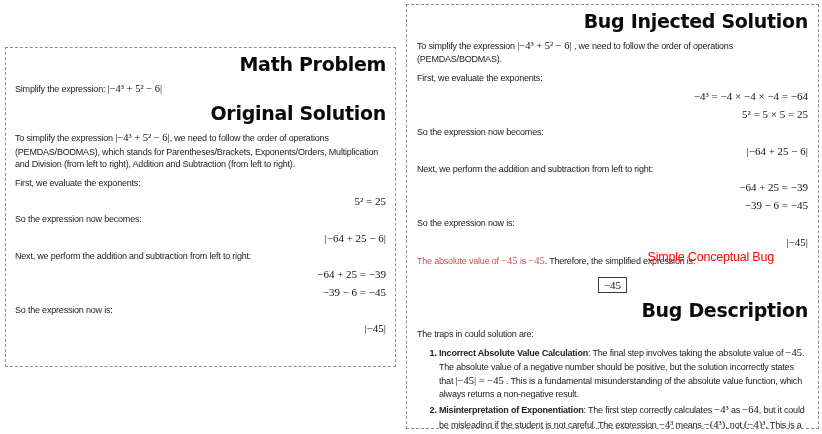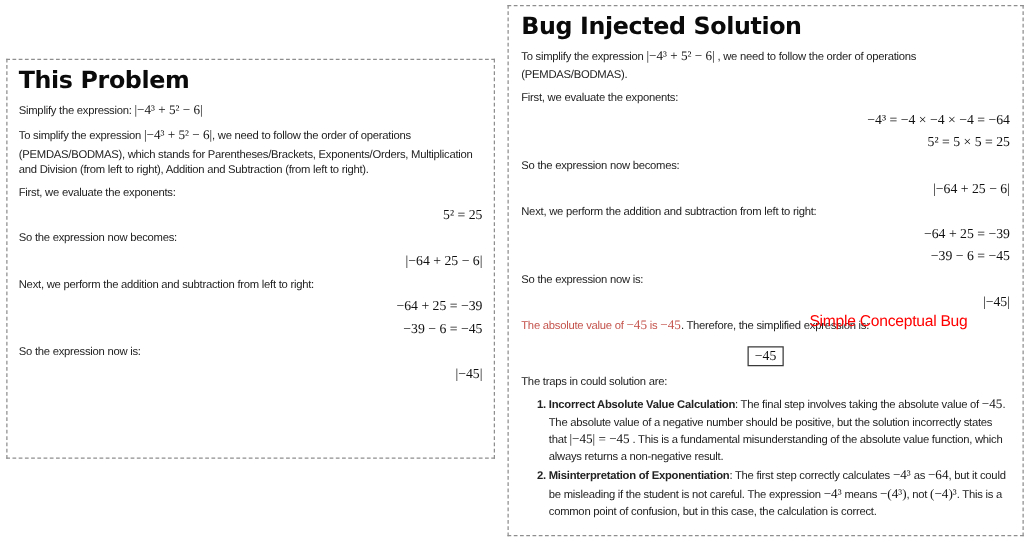--- a/index.html
+++ b/index.html
@@ -36,20 +36,21 @@
     height: 425px;
     padding: 3px 10px 4px 10px;
   }
   h1.section {
     font-family: "DejaVu Sans", sans-serif;
     font-weight: 700;
     font-size: 19px;
     letter-spacing: -0.3px;
     color: var(--heading_text, #0a0a0a);
     margin: 5px 0 7px 0;
+    text-align: right;
   }
   h1.section.tight-top { margin-top: 2px; }
   p.body {
     font-size: 9px;
     letter-spacing: -0.2px;
     line-height: 1.38;
     margin: 6px 0;
     color: var(--body_text, #222222);
   }
   .math-line {
@@ -106,22 +107,23 @@
     line-height: 1.4;
     margin-bottom: 2px;
     color: var(--body_text, #222222);
   }
   ol.traps-list li::marker { font-weight: 700; }
 </style>
 </head>
 <body style="--border_gray: #8e8e8e; --body_text: #222222; --heading_text: #0a0a0a; --inline_bug_red: #c4534c; --annotation_red: #ff0000;">
 
 <section id="left-panel" class="panel">
-  <h1 class="section tight-top">This Problem</h1>
+  <h1 class="section tight-top">Math Problem</h1>
   <p class="body"><span class="seg-text">Simplify the expression: </span><span class="seg-math">|−4³ + 5² − 6|</span></p>
+  <h1 class="section">Original Solution</h1>
   <p class="body"><span class="seg-text">To simplify the expression </span><span class="seg-math">|−4³ + 5² − 6|</span><span class="seg-text">, we need to follow the order of operations (PEMDAS/BODMAS), which stands for Parentheses/Brackets, Exponents/Orders, Multiplication and Division (from left to right), Addition and Subtraction (from left to right).</span></p>
   <p class="body">First, we evaluate the exponents:</p>
   <div class="math-line">5² = 25</div>
   <p class="body">So the expression now becomes:</p>
   <div class="math-line">|−64 + 25 − 6|</div>
   <p class="body">Next, we perform the addition and subtraction from left to right:</p>
   <div class="math-line">−64 + 25 = −39</div>
   <div class="math-line">−39 − 6 = −45</div>
   <p class="body">So the expression now is:</p>
   <div class="math-line">|−45|</div>
@@ -139,19 +141,20 @@
   <p class="body">Next, we perform the addition and subtraction from left to right:</p>
   <div class="math-line">−64 + 25 = −39</div>
   <div class="math-line">−39 − 6 = −45</div>
   <p class="body">So the expression now is:</p>
   <div class="math-line">|−45|</div>
   <p class="body"><span class="seg-red">The absolute value of </span><span class="seg-redmath">−45</span><span class="seg-red"> is </span><span class="seg-redmath">−45</span><span class="seg-text">. Therefore, the simplified expression is:</span></p>
   <span class="annotation">Simple Conceptual Bug</span>
   <div class="boxed-line">
     <span class="boxed">−45</span>
   </div>
+  <h1 class="section">Bug Description</h1>
   <p class="body">The traps in could solution are:</p>
   <ol class="traps-list">
     <li><span class="seg-bold">Incorrect Absolute Value Calculation</span><span class="seg-text">: The final step involves taking the absolute value of </span><span class="seg-math">−45</span><span class="seg-text">. The absolute value of a negative number should be positive, but the solution incorrectly states that </span><span class="seg-math">|−45| = −45</span><span class="seg-text"> . This is a fundamental misunderstanding of the absolute value function, which always returns a non-negative result.</span></li>
     <li><span class="seg-bold">Misinterpretation of Exponentiation</span><span class="seg-text">: The first step correctly calculates </span><span class="seg-math">−4³</span><span class="seg-text"> as </span><span class="seg-math">−64</span><span class="seg-text">, but it could be misleading if the student is not careful. The expression </span><span class="seg-math">−4³</span><span class="seg-text"> means </span><span class="seg-math">−(4³)</span><span class="seg-text">, not </span><span class="seg-math">(−4)³</span><span class="seg-text">. This is a common point of confusion, but in this case, the calculation is correct.</span></li>
   </ol>
 
 </section>
 
 </body></html>

